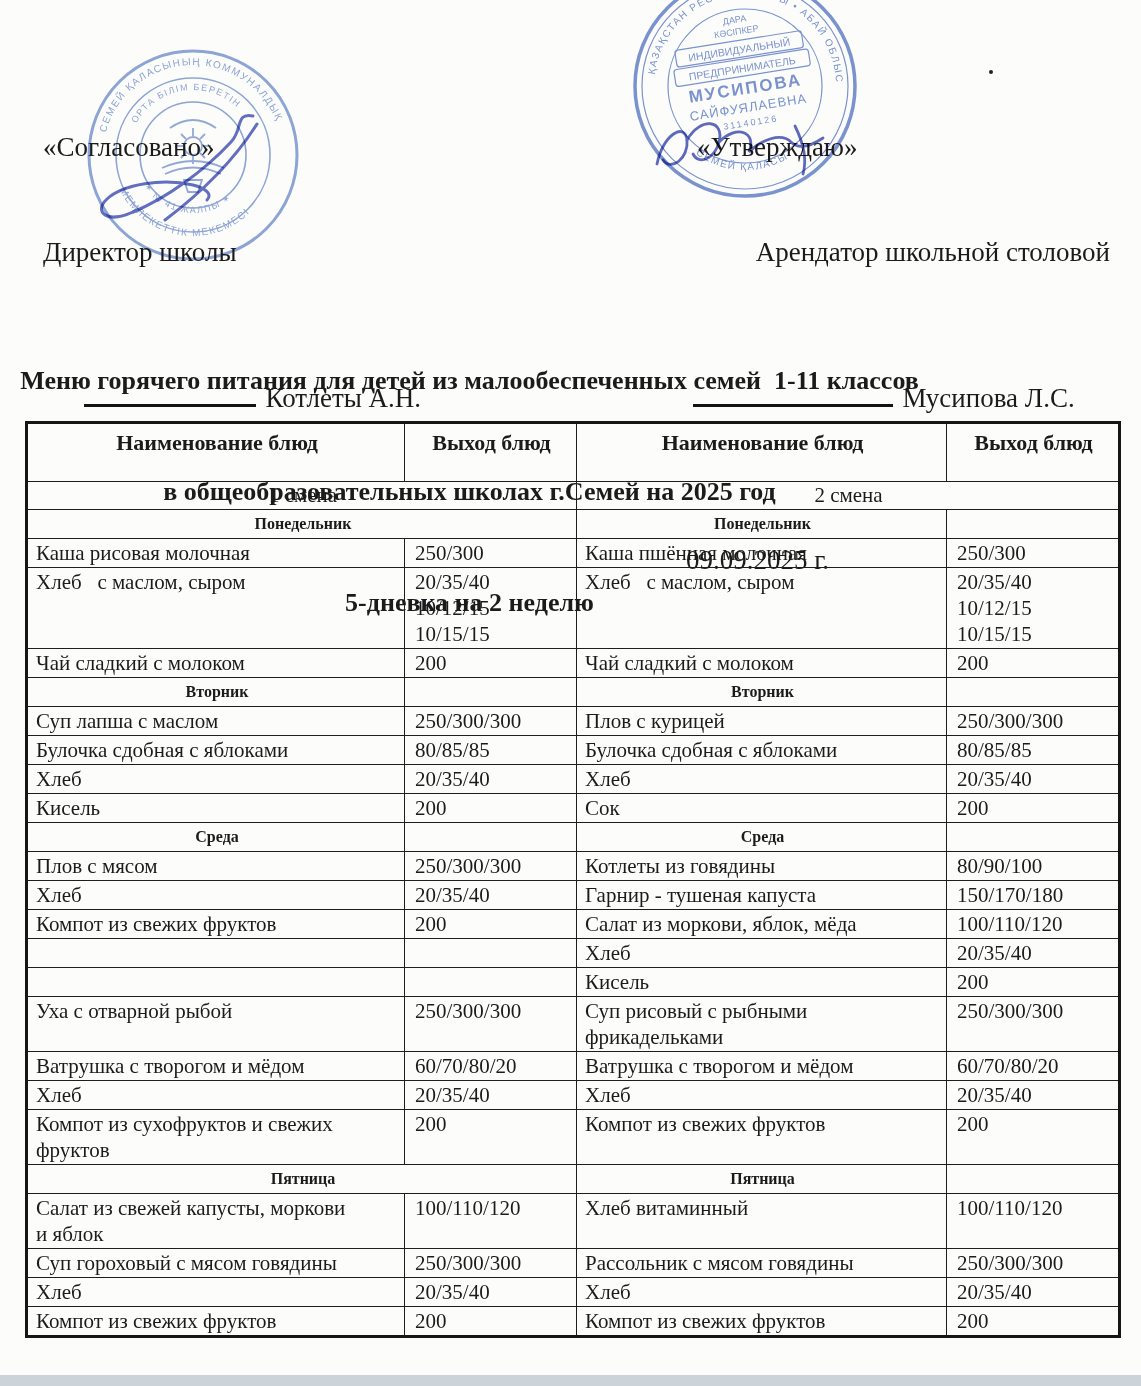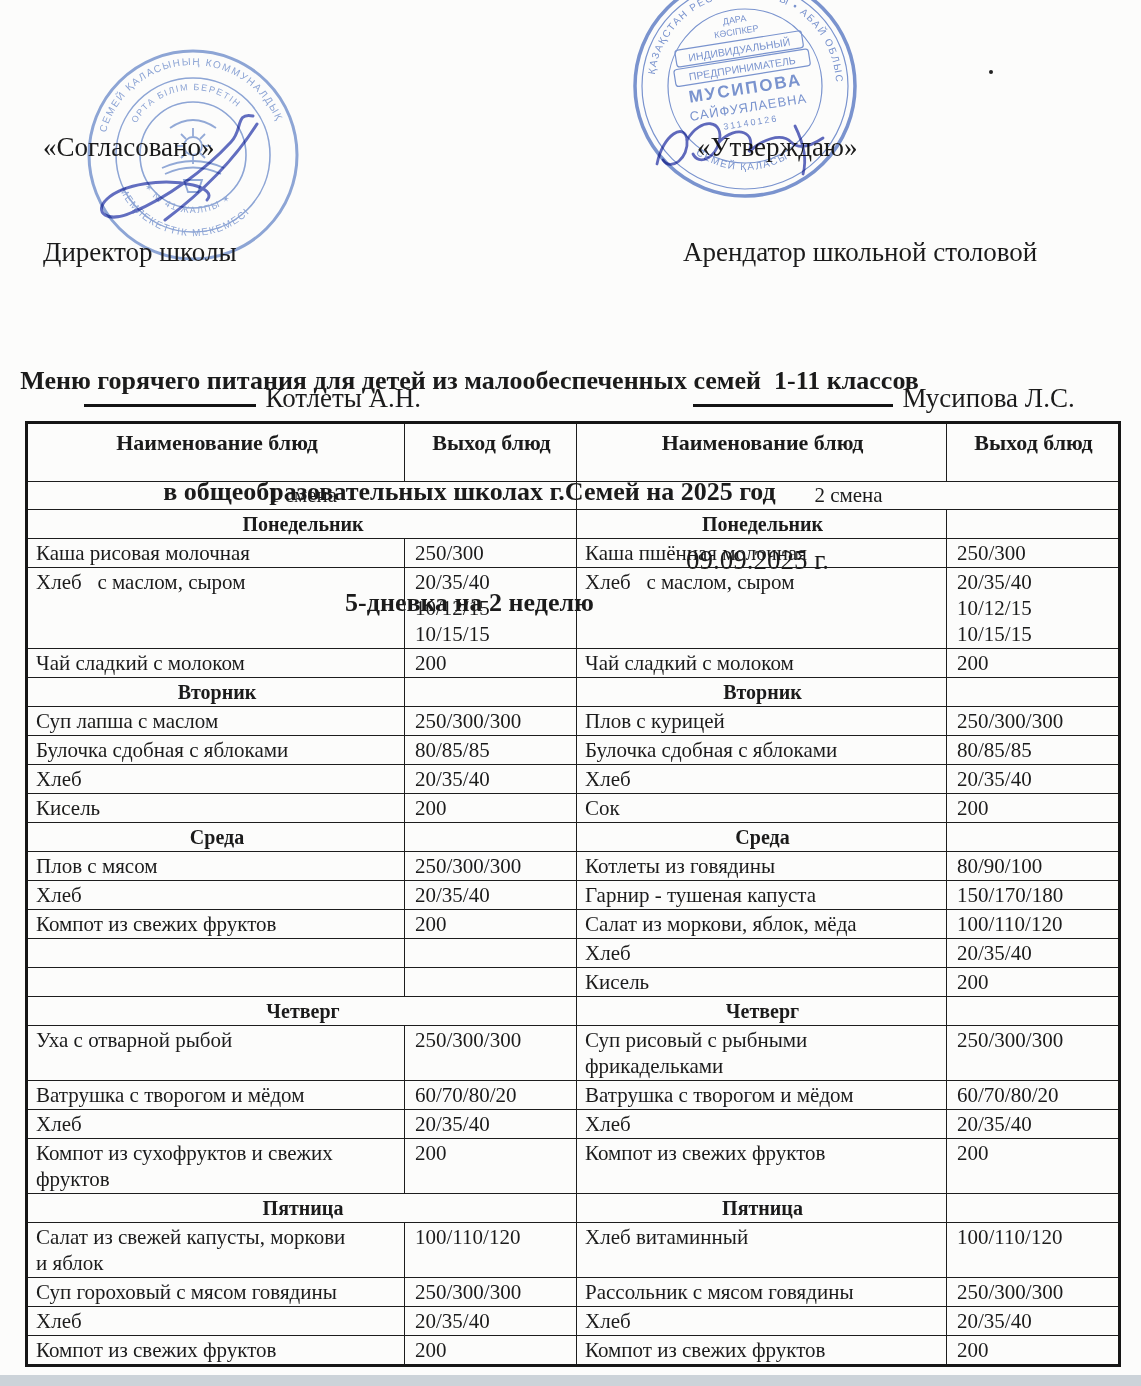--- a/index.html
+++ b/index.html
@@ -11,41 +11,41 @@
   }
   
   .stamp{position:absolute;z-index:1;mix-blend-mode:multiply;}
   .stamp text{font-family:"Liberation Sans","DejaVu Sans",sans-serif;}
   .sig{position:absolute;z-index:3;mix-blend-mode:multiply;}
   
   .approve{position:absolute;z-index:2;font-weight:normal;font-size:27px;line-height:35px;white-space:pre-wrap;}
   .approve-left{left:43px;top:60px;width:420px;}
   .approve-right{left:640px;top:60px;width:470px;}
   .ind1{margin-left:57px;}
-  .ind2{margin-left:43px;}
+  .ind2{margin-left:23px;text-align:right;}
   .sigrow{margin-top:6px;}
   .uline{display:inline-block;border-bottom:3px solid #141414;height:22px;vertical-align:baseline;}
   .uline-l{width:172px;}
   .uline-r{width:200px;margin-left:12px;}
   .name{margin-left:10px;}
   .daterow{margin-top:22px;margin-left:46px;}
   .stray-dot{position:absolute;left:989px;top:70px;width:4px;height:4px;border-radius:50%;background:#222;z-index:2;}
   
   .doc-title{position:absolute;left:0;top:288px;width:939px;text-align:center;z-index:2;
     font-weight:bold;font-size:26px;line-height:37px;white-space:pre-wrap;}
   
   .menu-table{position:absolute;left:25px;top:421px;z-index:2;
     border-collapse:collapse;table-layout:fixed;width:1093px;
     border:3px solid #161616;padding-left:26px;}
   .menu-table td{
     border:1.6px solid #1d1d1d;font-size:21px;line-height:26px;
     padding:1px 6px 1px 8px;vertical-align:top;white-space:pre-wrap;overflow:hidden;}
   .menu-table tr.hdr td{font-weight:bold;text-align:center;font-size:22px;height:50px;padding-top:6px;}
   .menu-table tr.shift td{font-weight:normal;text-align:center;height:25px;line-height:25px;}
-  .menu-table tr.dayrow td{font-weight:bold;text-align:center;font-size:20px;height:26px;line-height:26px;}
+  .menu-table tr.dayrow td{font-weight:bold;text-align:center;font-size:16px;height:26px;line-height:26px;}
   .menu-table tr.dish td{height:26px;}
   .menu-table td.val{padding-left:10px;}
   
   .scan-strip{position:absolute;left:0;bottom:0;width:100%;height:11px;background:#ccd3d9;z-index:4;}
 </style>
 </head>
 <body>
 
 <div class="page">
 
@@ -262,25 +262,20 @@
         <td>Хлеб</td>
         <td class="val">20/35/40</td>
       </tr>
       <tr class="dish">
         <td></td>
         <td class="val"></td>
         <td>Кисель</td>
         <td class="val">200</td>
       </tr>
 
-      <tr class="dayrow">
-        <td colspan="2">Четверг</td>
-        <td>Четверг</td>
-        <td></td>
-      </tr>
       <tr class="dish">
         <td>Уха с отварной рыбой</td>
         <td class="val">250/300/300</td>
         <td>Суп рисовый с рыбными
 фрикадельками</td>
         <td class="val">250/300/300</td>
       </tr>
       <tr class="dish">
         <td>Ватрушка с творогом и мёдом</td>
         <td class="val">60/70/80/20</td>

